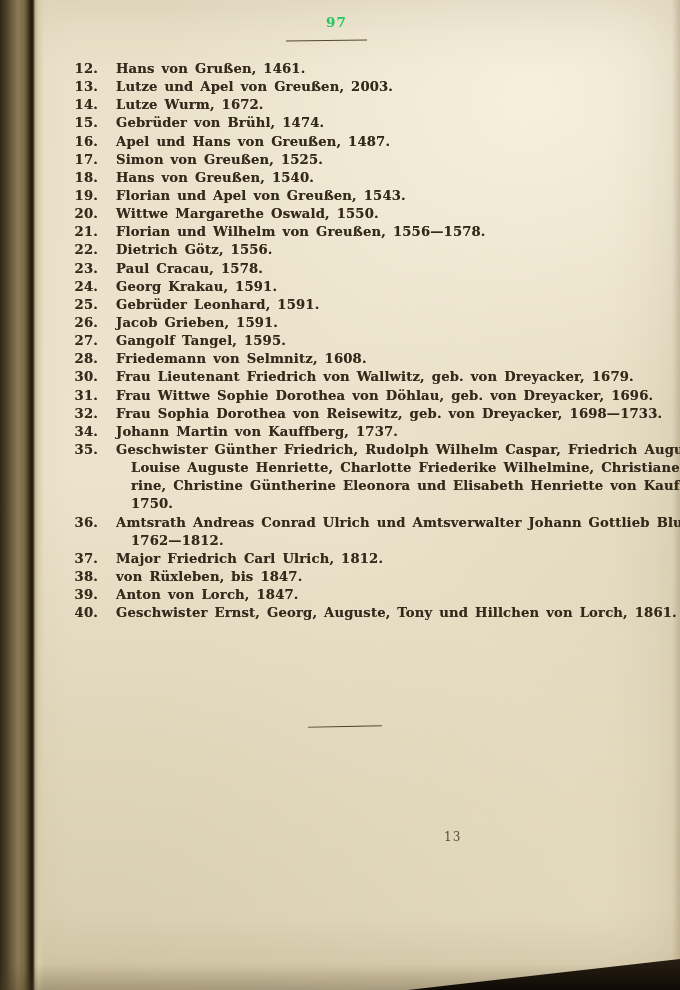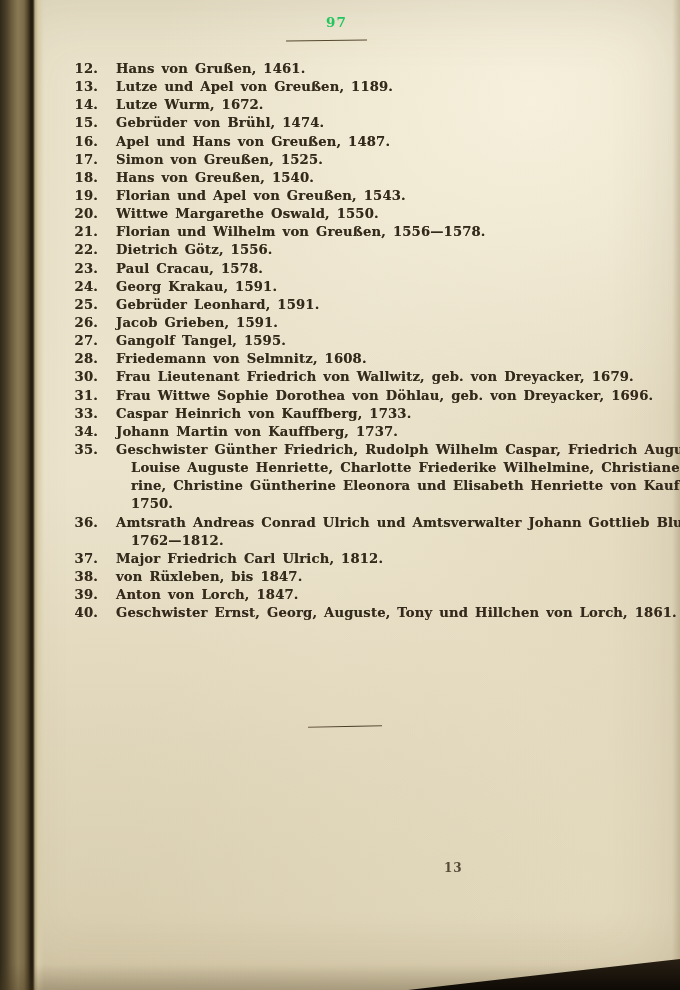--- a/index.html
+++ b/index.html
@@ -54,42 +54,42 @@
   .row{display:flex;align-items:baseline;height:18.15px;line-height:18.15px;padding-left:30px;white-space:nowrap;}
   .n{width:24px;flex:none;text-align:right;}
   .t{margin-left:18px;}
   .cont .t{margin-left:33px;}
   .divider{
     position:absolute;left:308px;top:726px;width:74px;height:1.4px;
     background:linear-gradient(90deg,#6b5c43,#453a27 60%,#5c4f38);
     transform:rotate(-1.2deg);
   }
   .sig{
-    position:absolute;left:444px;top:861px;
-    font-size:12px;font-weight:700;color:#463b2a;opacity:.9;letter-spacing:1px;text-align:center;
+    position:absolute;left:444px;top:830px;
+    font-size:12px;font-weight:400;color:#463b2a;opacity:.9;letter-spacing:1px;text-align:center;
   }
 </style>
 </head>
 <body>
 
 <div class="paper"></div>
 <div class="spine"></div>
 <div class="right-edge"></div>
 
 <div class="header-num">97</div>
 <div class="header-rule"></div>
 
 <div class="list">
   <div class="row">
       <span class="n">12.</span>
       <span class="t">Hans von Grußen, 1461.</span>
     </div>
   <div class="row">
       <span class="n">13.</span>
-      <span class="t">Lutze und Apel von Greußen, 1189.</span>
+      <span class="t">Lutze und Apel von Greußen, 2003.</span>
     </div>
   <div class="row">
       <span class="n">14.</span>
       <span class="t">Lutze Wurm, 1672.</span>
     </div>
   <div class="row">
       <span class="n">15.</span>
       <span class="t">Gebrüder von Brühl, 1474.</span>
     </div>
   <div class="row">
@@ -146,22 +146,22 @@
     </div>
   <div class="row">
       <span class="n">30.</span>
       <span class="t">Frau Lieutenant Friedrich von Wallwitz, geb. von Dreyacker, 1679.</span>
     </div>
   <div class="row">
       <span class="n">31.</span>
       <span class="t">Frau Wittwe Sophie Dorothea von Döhlau, geb. von Dreyacker, 1696.</span>
     </div>
   <div class="row">
-      <span class="n">33.</span>
-      <span class="t">Caspar Heinrich von Kauffberg, 1733.</span>
+      <span class="n">32.</span>
+      <span class="t">Frau Sophia Dorothea von Reisewitz, geb. von Dreyacker, 1698—1733.</span>
     </div>
   <div class="row">
       <span class="n">34.</span>
       <span class="t">Johann Martin von Kauffberg, 1737.</span>
     </div>
   <div class="row">
       <span class="n">35.</span>
       <span class="t">Geschwister Günther Friedrich, Rudolph Wilhelm Caspar, Friedrich August,</span>
     </div>
   <div class="row cont">

